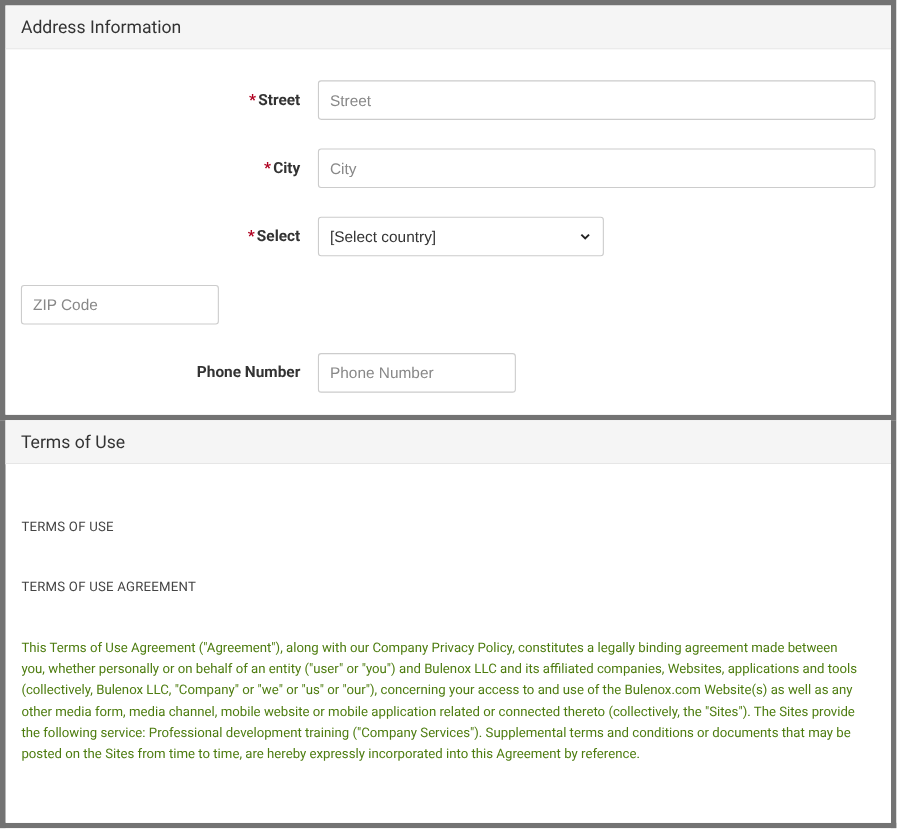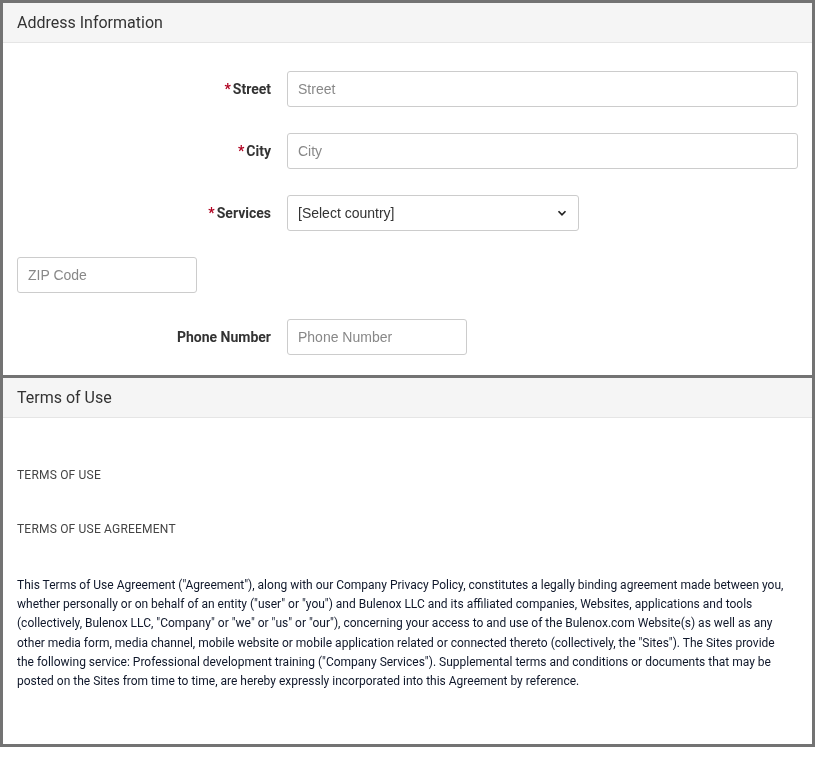--- a/index.html
+++ b/index.html
@@ -7,21 +7,21 @@
       margin: 0;
       padding: 0;
     }
     body {
       font-family: -apple-system, BlinkMacSystemFont, "Segoe UI", Roboto, Arial, sans-serif;
       background: #fff;
       color: #333;
       width: 815px;
     }
     .panel {
-      border: 3px solid #737373;
+      border: 5px solid #737373;
     }
     .panel-header {
       background: #f5f5f5;
       padding: 10px 14px;
       font-size: 16px;
       color: #333;
       border-bottom: 1px solid #e5e5e5;
     }
     .panel-body {
       padding: 10px 14px 20px 14px;
@@ -61,21 +61,21 @@
       background: #fff;
     }
     .form-control::placeholder {
       color: #888;
     }
     .form-control.narrow {
       width: 180px;
     }
     .select-wrap {
       position: relative;
-      width: 292px;
+      width: 260px;
       border-radius: 11px;
     }
     .select-control {
       width: 100%;
       height: 36px;
       border: 1px solid #ccc;
       border-radius: 3px;
       padding: 6px 30px 6px 10px;
       font-size: 14px;
       color: #333;
@@ -110,21 +110,21 @@
       color: #444;
       margin: 30px 0 40px 0;
       letter-spacing: 0.2px;
     }
     .terms-heading:first-child {
       margin-top: 30px;
     }
     .terms-para {
       margin: 30px 12px 4px 0;
       line-height: 1.6;
-      color: #0f172a;
+      color: #4d7c0f;
     }
     .spacer {
       height: 120px;
     }
     .agree-row {
       display: flex;
       align-items: center;
       padding: 24px 14px 14px 14px;
       font-size: 14px;
       color: #333;
@@ -151,21 +151,21 @@
       <div class="label-col">
         <span class="req">*</span><span>City</span>
       </div>
       <div class="input-col">
         <input type="text" class="form-control" placeholder="City" style="">
       </div>
     </div>
 
     <div class="form-row">
       <div class="label-col">
-        <span class="req">*</span><span>Services</span>
+        <span class="req">*</span><span>Select</span>
       </div>
       <div class="input-col">
         <div class="select-wrap">
           <select class="select-control">
             <option>[Select country]</option>
           </select>
           <span class="chevron">
             <svg viewBox="0 0 24 24" fill="none" stroke="#222" stroke-width="3">
                 <polyline points="6 9 12 15 18 9"></polyline>
               </svg>

